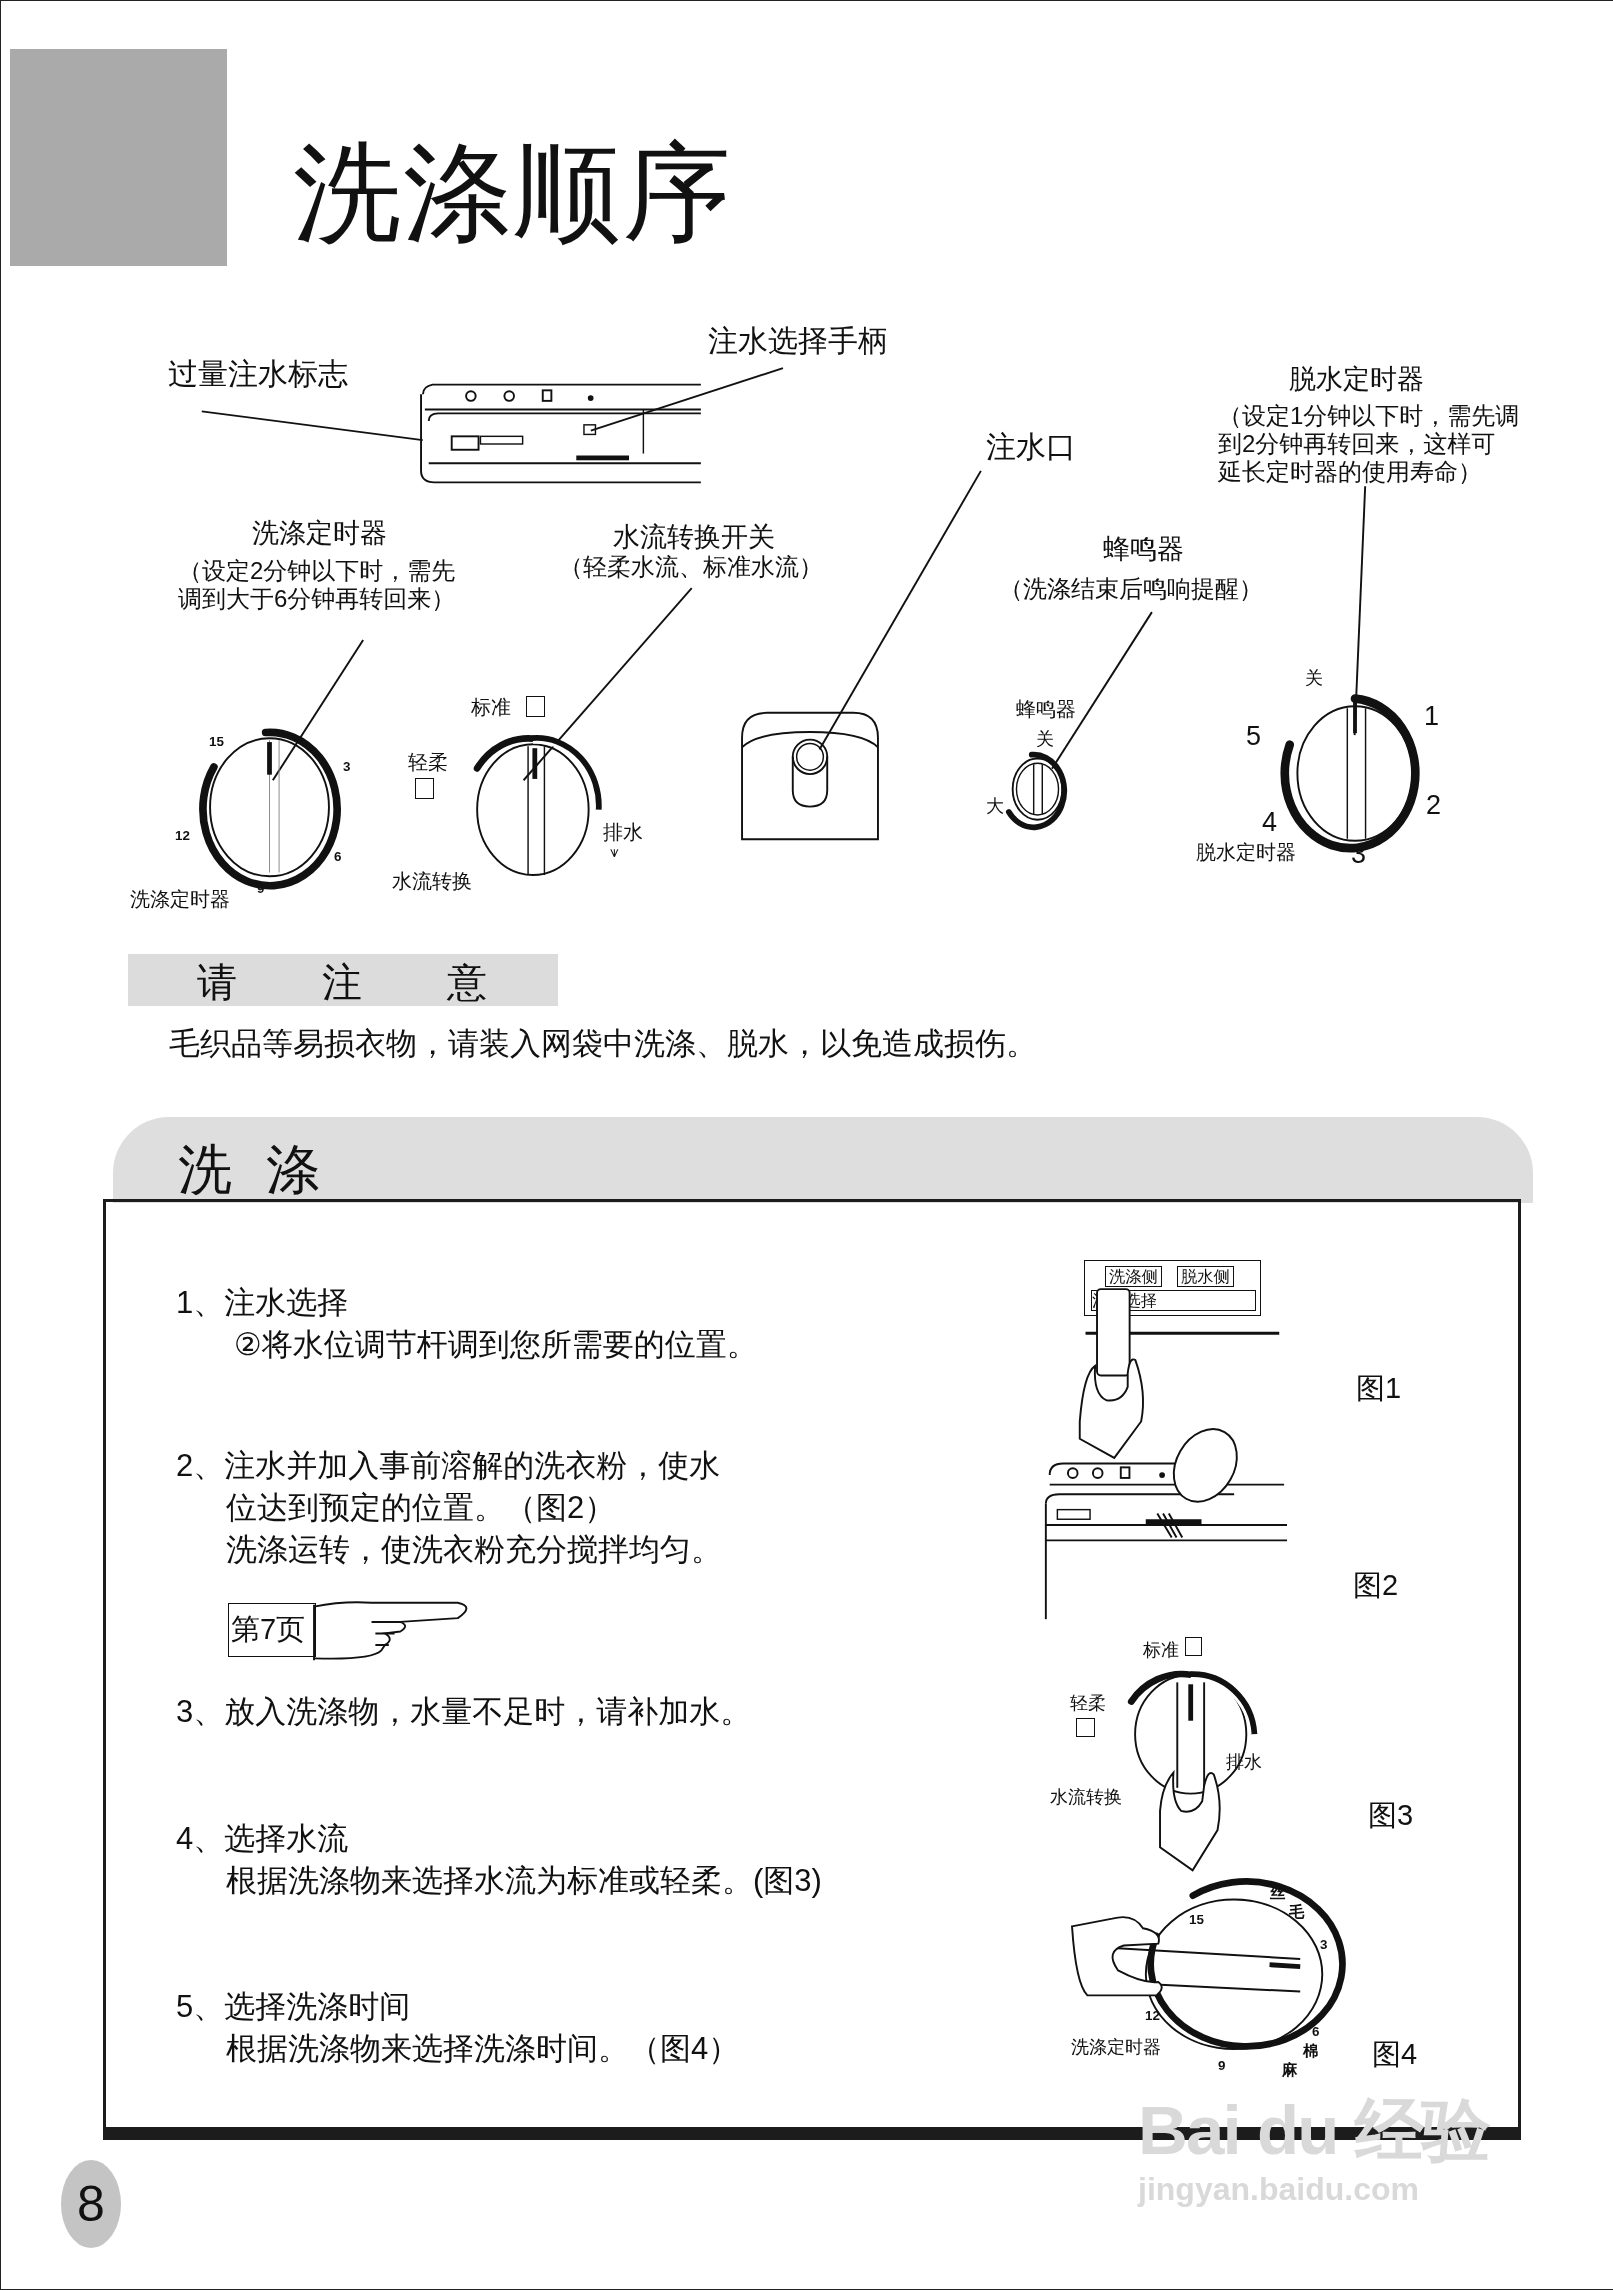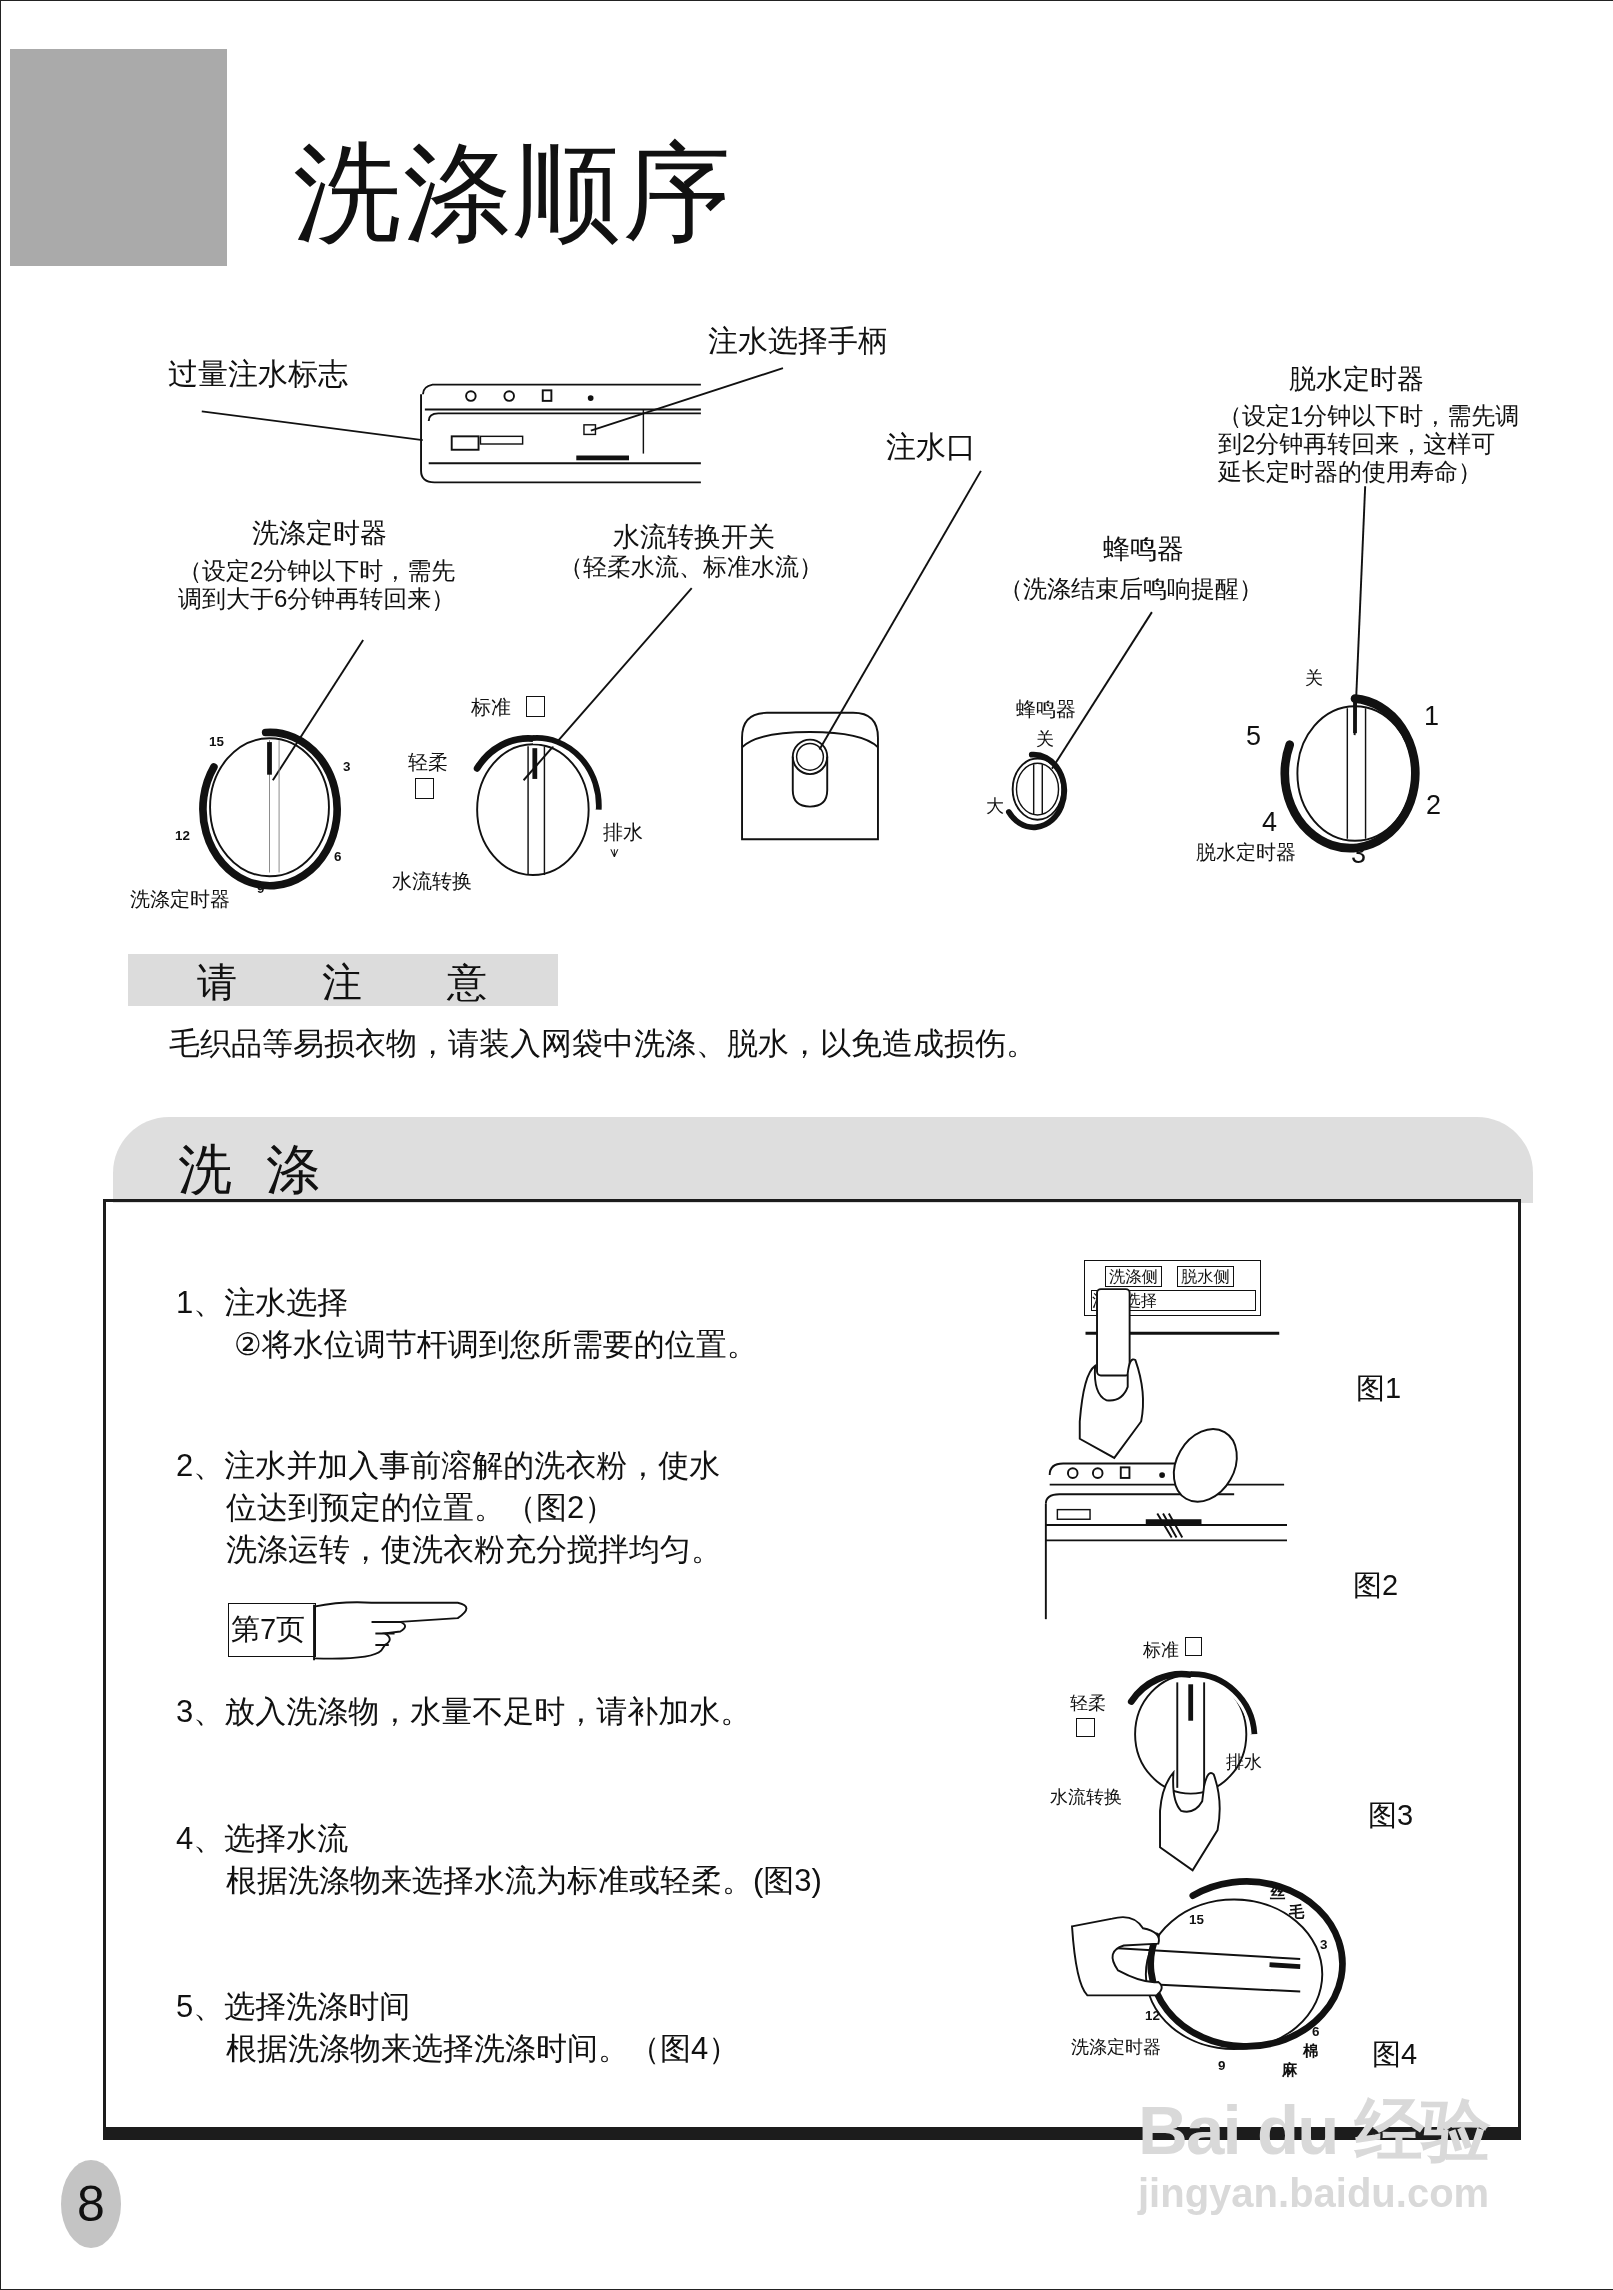--- a/index.html
+++ b/index.html
@@ -55,21 +55,21 @@
   <line x1="815" y1="383" x2="615" y2="448" stroke="#111" stroke-width="2"></line>
   <line x1="1021" y1="490" x2="853" y2="780" stroke="#111" stroke-width="2"></line>
   <line x1="1199" y1="637" x2="1095" y2="800" stroke="#111" stroke-width="2"></line>
   <line x1="1421" y1="506" x2="1410" y2="765" stroke="#111" stroke-width="2"></line>
   <line x1="378" y1="666" x2="284" y2="812" stroke="#111" stroke-width="2"></line>
   <line x1="720" y1="612" x2="545" y2="812" stroke="#111" stroke-width="2"></line>
 </svg>
 
 <div class="abs lbl" style="left:168px;top:355px">过量注水标志</div>
 <div class="abs lbl" style="left:708px;top:322px">注水选择手柄</div>
-<div class="abs lbl" style="left:886px;top:428px">注水口</div>
+<div class="abs lbl" style="left:986px;top:428px">注水口</div>
 
 <div class="abs lbl" style="left:1289px;top:363px;font-size:27px">脱水定时器</div>
 <div class="abs sub" style="left:1218px;top:402px;font-size:24px;line-height:28px">（设定1分钟以下时，需先调
 到2分钟再转回来，这样可
 延长定时器的使用寿命）</div>
 
 <div class="abs lbl" style="left:252px;top:517px;font-size:27px">洗涤定时器</div>
 <div class="abs sub" style="left:178px;top:557px;font-size:24px;line-height:28px">（设定2分钟以下时，需先
 调到大于6分钟再转回来）</div>
 
@@ -248,14 +248,14 @@
 <div class="abs tiny" style="left:1270px;top:1883px;font-size:15.4px">丝</div>
 <div class="abs tiny" style="left:1289px;top:1902px;font-size:15.4px">毛</div>
 <div class="abs tiny" style="left:1303px;top:2041px;font-size:15.4px">棉</div>
 <div class="abs tiny" style="left:1282px;top:2060px;font-size:15.4px">麻</div>
 <div class="abs small" style="left:1071px;top:2035px;font-size:18px">洗涤定时器</div>
 <div class="abs fig" style="left:1372px;top:2035px">图4</div>
 
 <div class="abs page-num">8</div>
 
 <div class="abs watermark" style="font-size:69px;letter-spacing:-1.9px">Bai du 经验</div>
-<div class="abs watermark" style="top:2171px;font-size:40px">jingyan.baidu.com</div>
+<div class="abs watermark" style="top:2171px;font-size:32px">jingyan.baidu.com</div>
 
 
 </body></html>

